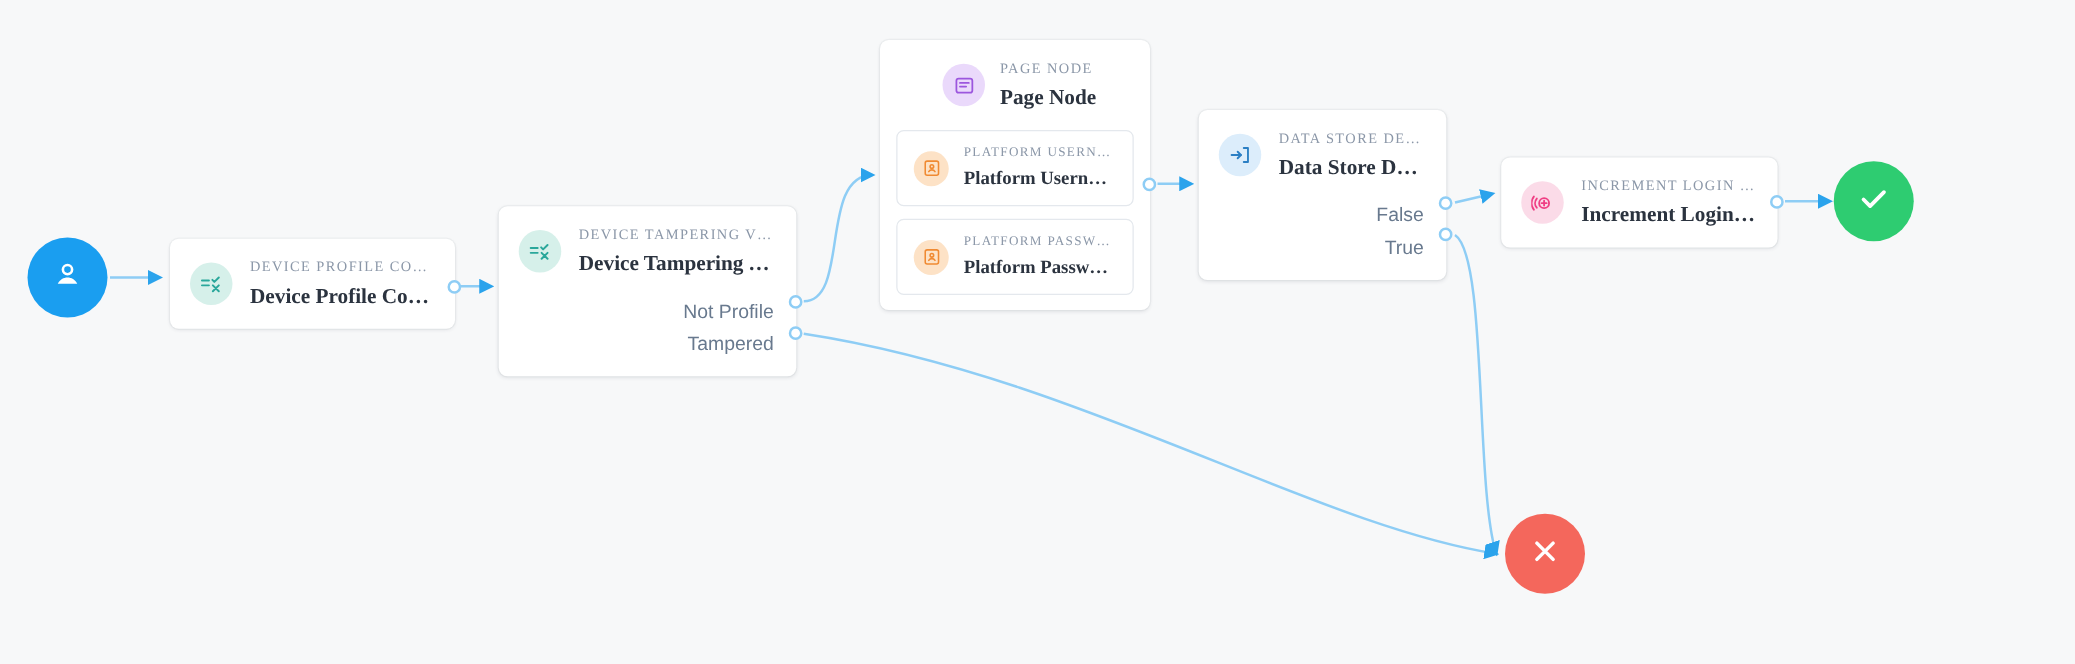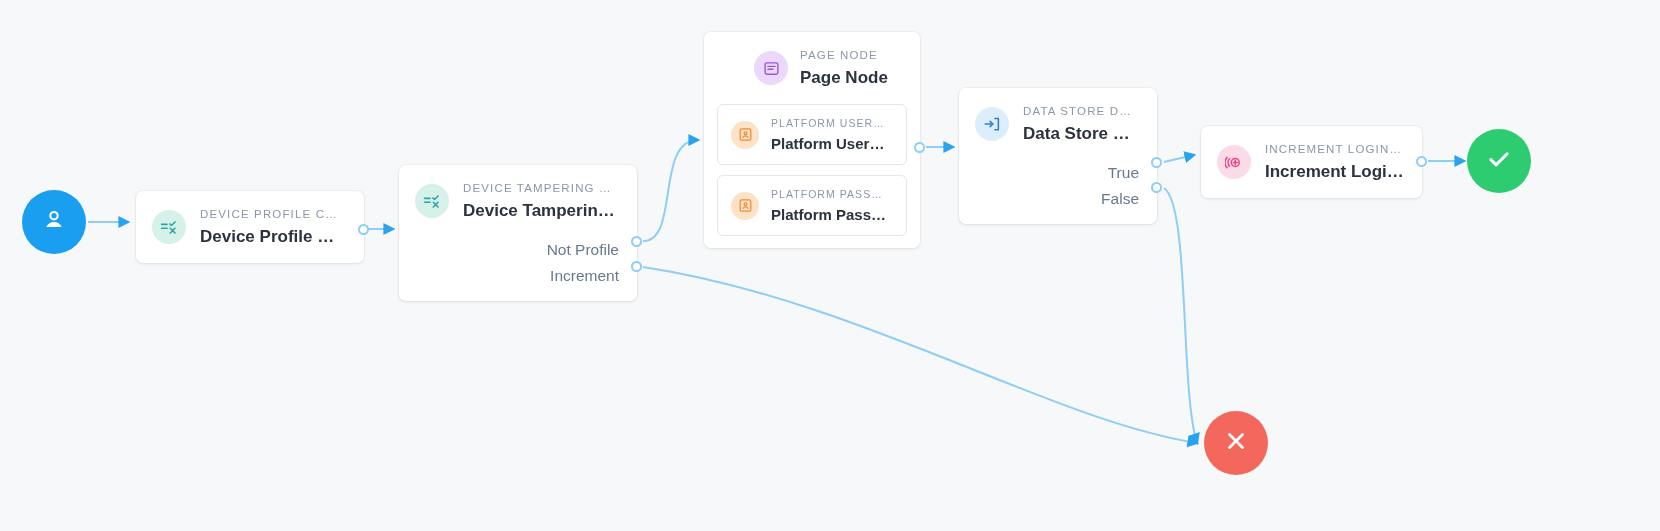--- a/index.html
+++ b/index.html
@@ -46,21 +46,21 @@
     align-items: center;
     padding: 16px 18px 16px 16px;
     gap: 14px;
   }
   .node-icon {
     width: 34px; height: 34px;
     border-radius: 50%;
     flex: 0 0 34px;
     display: flex; align-items: center; justify-content: center;
   }
-  .node-texts { min-width: 0; overflow: hidden; }
+  .node-texts { min-width: 0; overflow: hidden; font-family: Liberation Serif, serif; }
   .node-type {
     font-size: 11.5px;
     letter-spacing: 1.15px;
     color: #8b97a8;
     text-transform: uppercase;
     white-space: nowrap;
     overflow: hidden;
     text-overflow: ellipsis;
     line-height: 14px;
   }
@@ -176,21 +176,21 @@
           <path d="M13 13l6 6M19 13l-6 6"></path>
         </svg>
       </span>
       <div class="node-texts">
         <div class="node-type">DEVICE TAMPERING VERIFICA...</div>
         <div class="node-title">Device Tampering Verifi...</div>
       </div>
     </div>
     <div class="outcomes">
       <div class="outcome">Not Profile</div>
-      <div class="outcome">Increment</div>
+      <div class="outcome">Tampered</div>
     </div>
   </div>
   <div class="port" style="left:631px; top:236px;"></div>
   <div class="port" style="left:631px; top:261px;"></div>
 
   <div class="node container-node" style="left:704px; top:32px; width:216px;">
     <div class="node-head" style="justify-content:flex-start; padding-left:50px; gap:12px;">
       <span class="node-icon" style="background:#ead9fb;">
         <svg width="17" height="17" viewBox="0 0 24 24" fill="none" stroke="#9c56de" stroke-width="2" stroke-linecap="round" stroke-linejoin="round">
           <rect x="3" y="4" width="18" height="16" rx="2.5"></rect>
@@ -249,22 +249,22 @@
           <path d="M9.5 8.5L13 12l-3.5 3.5"></path>
           <path d="M16 4.5h4.5v15H16"></path>
         </svg>
       </span>
       <div class="node-texts">
         <div class="node-type">DATA STORE DECISION</div>
         <div class="node-title">Data Store Decision</div>
       </div>
     </div>
     <div class="outcomes">
+      <div class="outcome">False</div>
       <div class="outcome">True</div>
-      <div class="outcome">False</div>
     </div>
   </div>
   <div class="port" style="left:1151px; top:157px;"></div>
   <div class="port" style="left:1151px; top:182px;"></div>
 
   <div class="node" style="left:1201px; top:126px; width:221px;">
     <div class="node-head">
       <span class="node-icon" style="background:#fbdbe8;">
         <svg width="19" height="19" viewBox="0 0 24 24" fill="none" stroke="#ef3f84" stroke-width="1.9" stroke-linecap="round" stroke-linejoin="round">
           <circle cx="13" cy="12" r="5"></circle>

